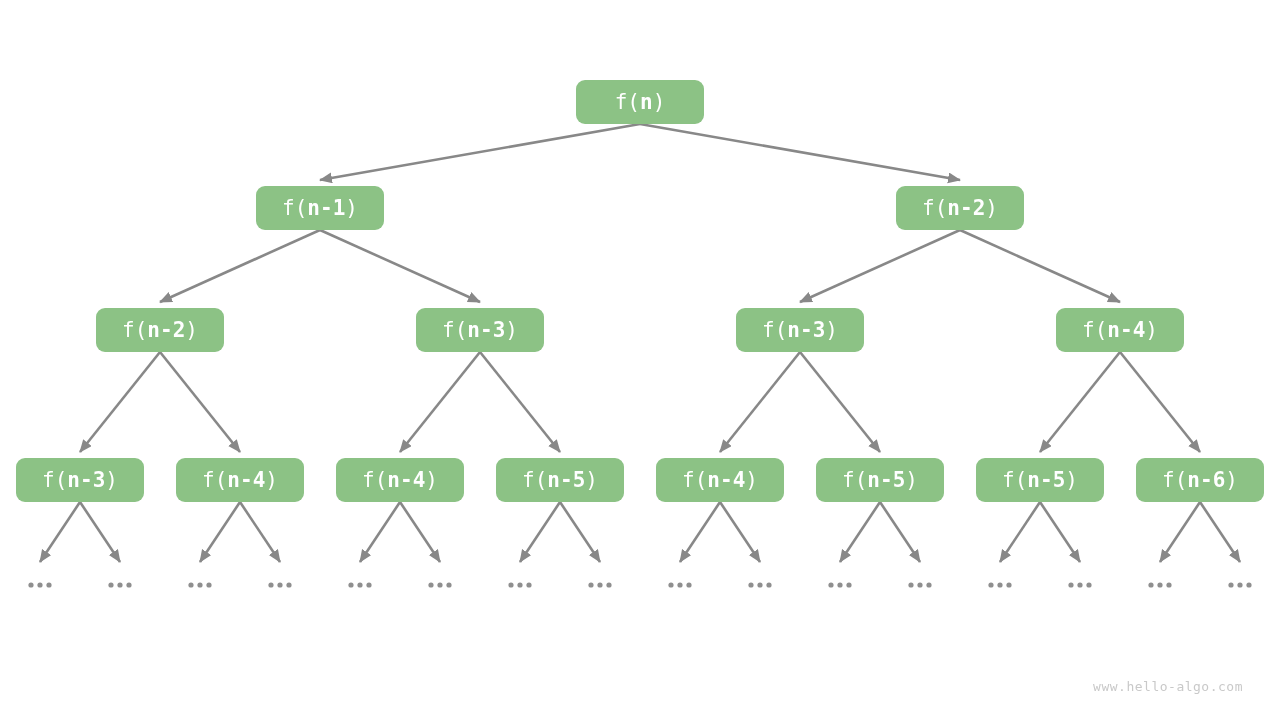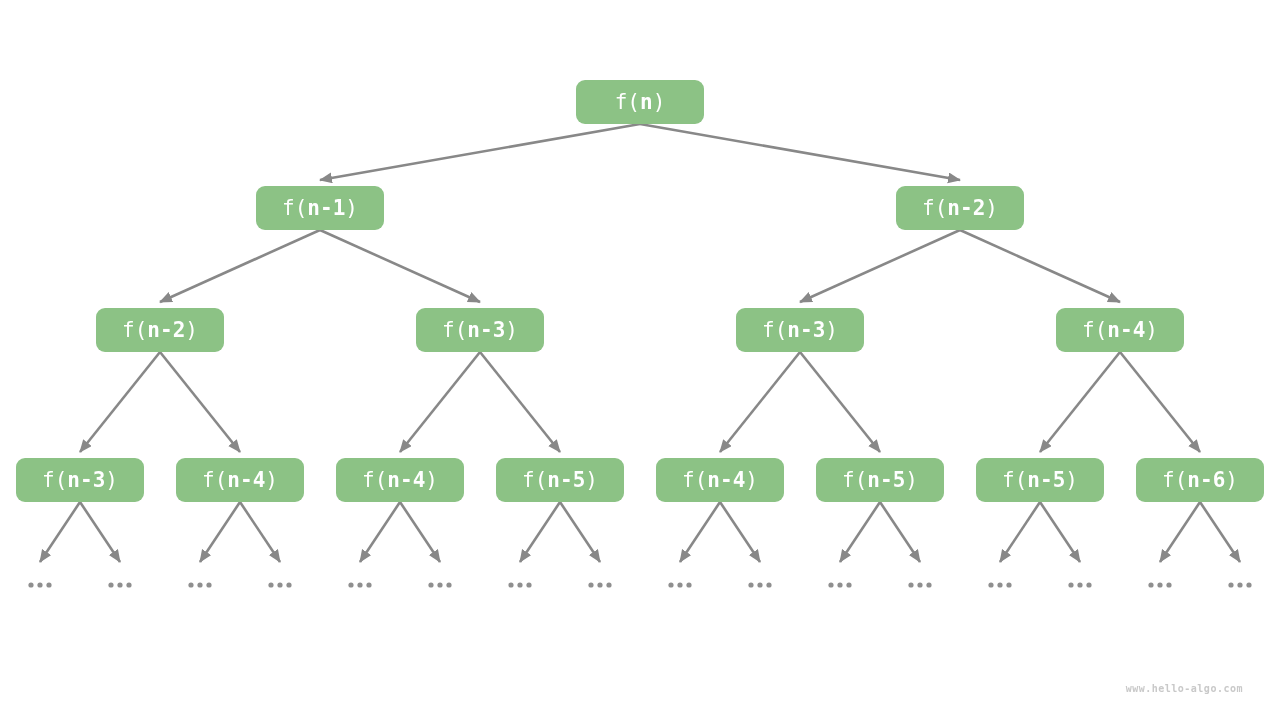--- a/index.html
+++ b/index.html
@@ -13,25 +13,24 @@
   svg.tree { position: absolute; left: 0; top: 0; }
   svg.tree text {
     font-family: "DejaVu Sans Mono", "Liberation Mono", monospace;
     font-size: 21px;
   }
   svg.tree .node-label tspan.bold { font-weight: 700; }
   .watermark {
     position: absolute;
     right: 37px;
     bottom: 26px;
-    font-size: 10px;
+    font-size: 13px;
     letter-spacing: 0.5px;
     color: #c9c9c9;
     user-select: none;
-    font-weight: bold;
   }
 </style>
 </head>
 <body style="background: rgb(255, 255, 255);">
 
 <div class="stage">
   <svg class="tree" width="1280" height="720" viewBox="0 0 1280 720">
     <defs>
       <marker id="arrow" markerUnits="userSpaceOnUse" markerWidth="14" markerHeight="12" refX="12" refY="5.5" orient="auto">
         <path id="arrowhead-path" d="M0,0 L13,5.5 L0,11 Z" fill="#888888"></path>

